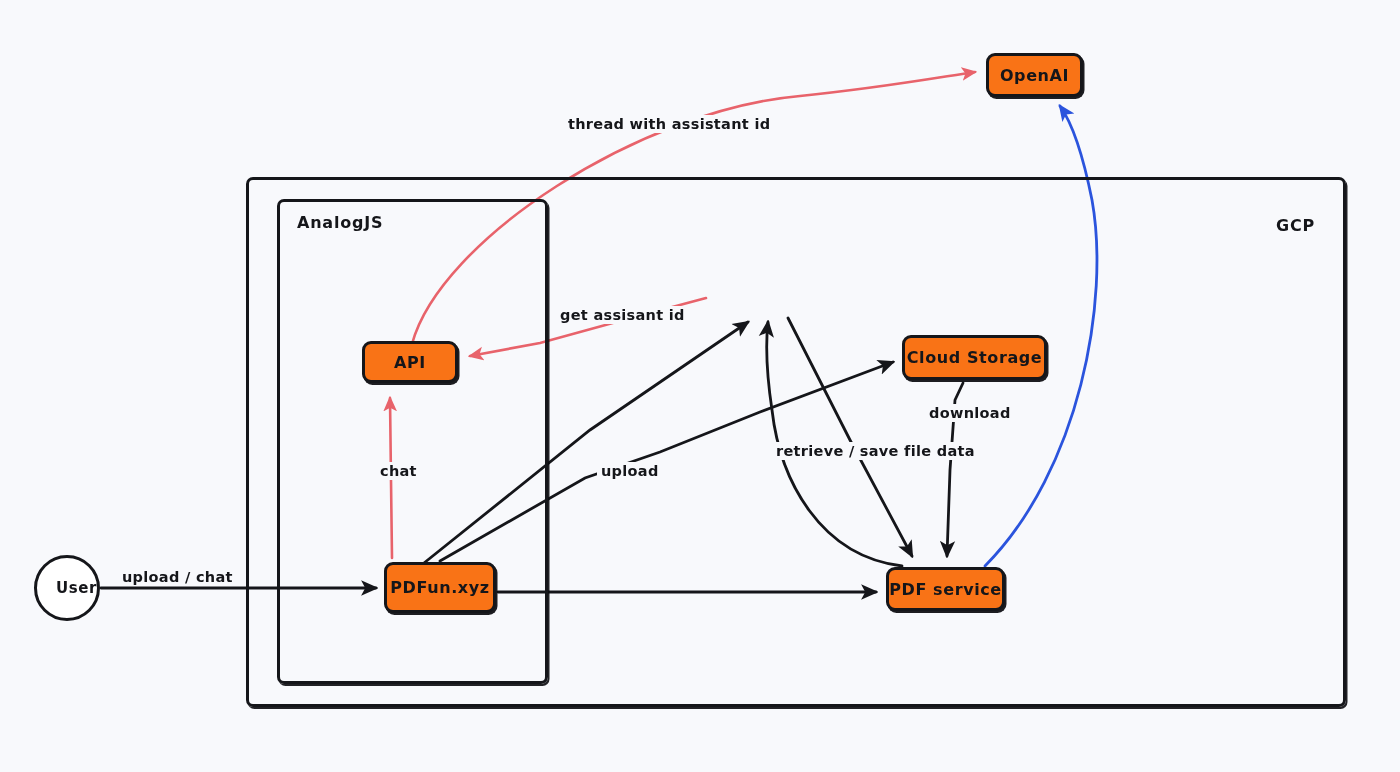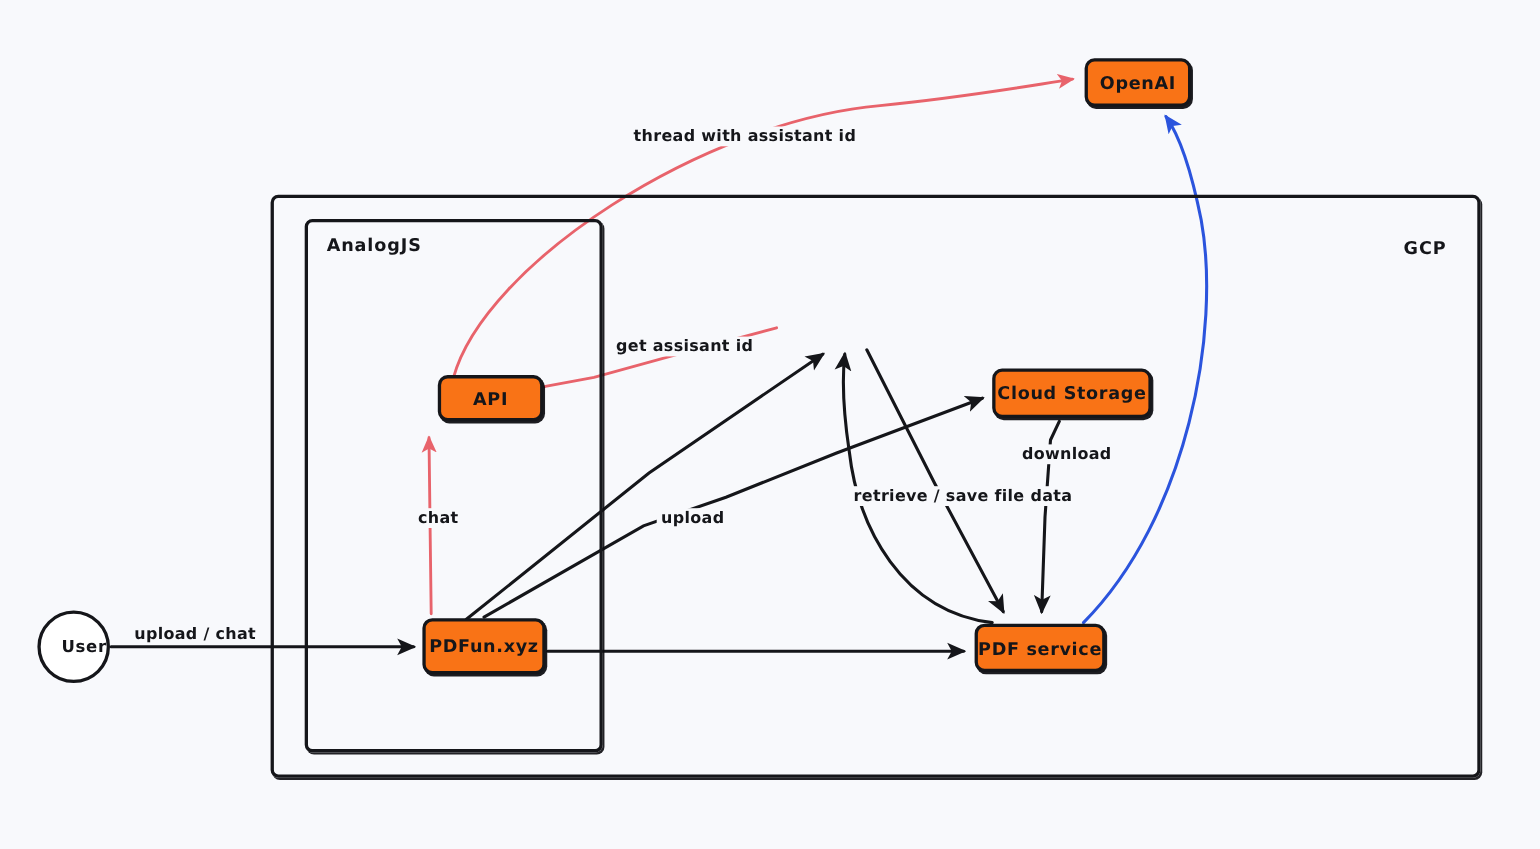--- a/index.html
+++ b/index.html
@@ -142,37 +142,37 @@
 
   <div class="node-box" style="left:986px; top:53px; width:97px; height:44px;">
     <span class="node-label">OpenAI</span>
   </div>
 
 
   <div class="node-box" style="left:902px; top:335px; width:145px; height:45px;">
     <span class="node-label">Cloud Storage</span>
   </div>
 
-  <div class="node-box" style="left:362px; top:341px; width:96px; height:42px;margin-left:36px;">
+  <div class="node-box" style="left:362px; top:341px; width:96px; height:42px;">
     <span class="node-label">API</span>
   </div>
 
   <div class="node-box" style="left:384px; top:562px; width:112px; height:51px;">
     <span class="node-label">PDFun.xyz</span>
   </div>
 
   <div class="node-box" style="left:886px; top:567px; width:119px; height:44px;">
     <span class="node-label">PDF service</span>
   </div>
 
   <div class="user-circle" style="left:34px; top:555px; width:66px; height:66px;">
     <span class="node-label" style="font-size:15px;">User</span>
   </div>
 
-  <div class="edge-label" style="left:564px; top:115px;margin-left:8px;">thread with assistant id</div>
+  <div class="edge-label" style="left:564px; top:115px;">thread with assistant id</div>
 
   <div class="edge-label" style="left:556px; top:306px;">get assisant id</div>
 
   <div class="edge-label" style="left:376px; top:462px;">chat</div>
 
   <div class="edge-label" style="left:597px; top:462px;">upload</div>
 
   <div class="edge-label" style="left:772px; top:442px;">retrieve / save file data</div>
 
   <div class="edge-label" style="left:925px; top:404px;">download</div>

